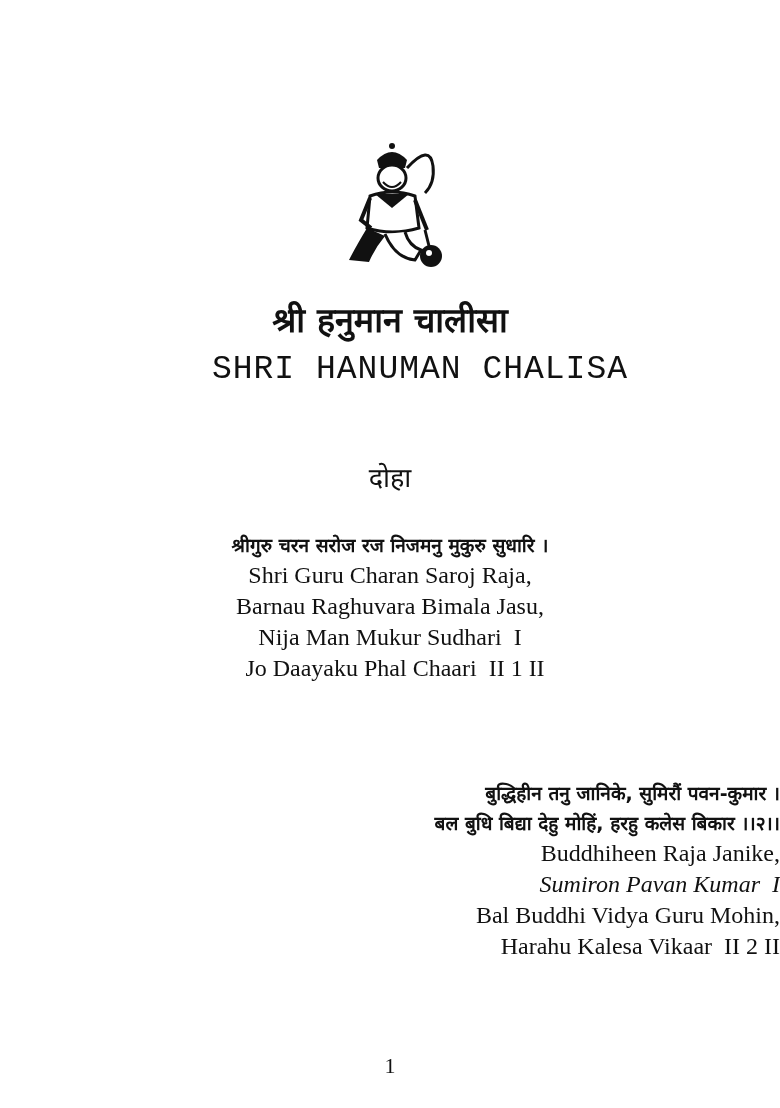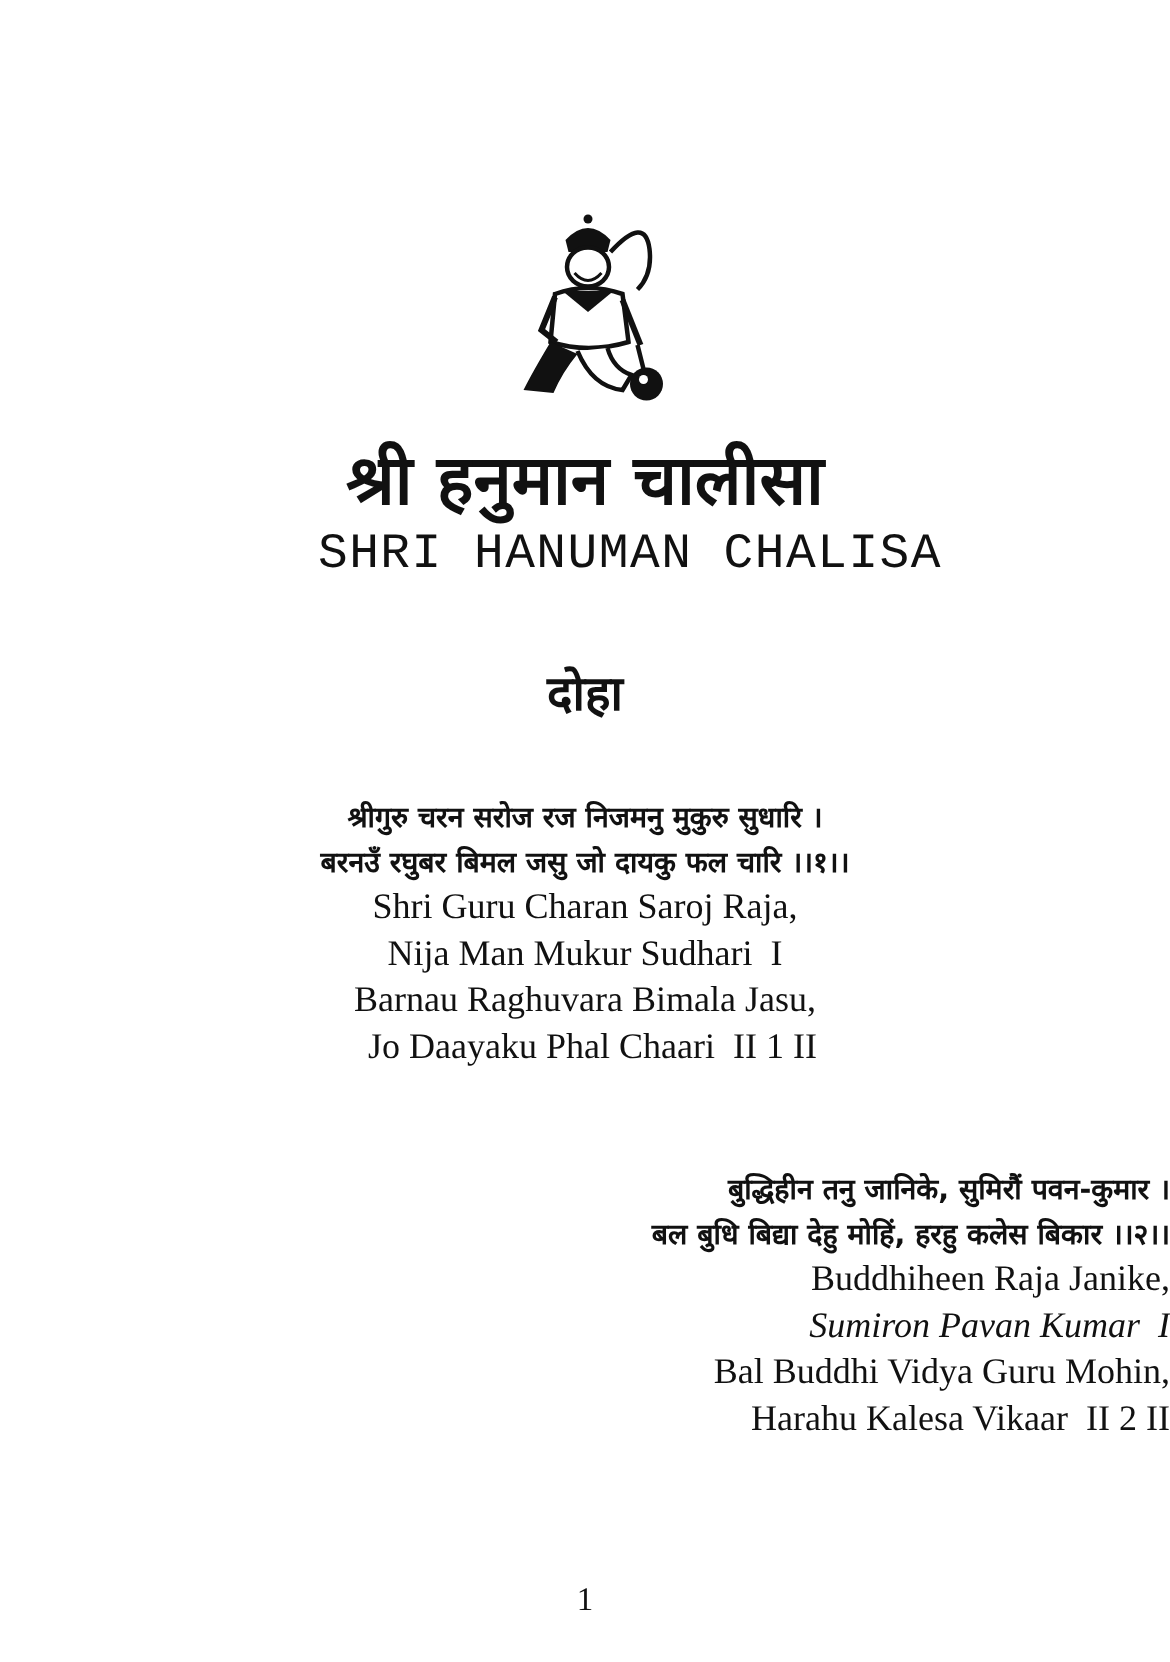--- a/index.html
+++ b/index.html
@@ -3,23 +3,23 @@
 <meta charset="utf-8">
 <style>
   html, body { margin: 0; padding: 0; }
   body {
     width: 780px; height: 1108px; background: #ffffff; color: #111111;
     position: relative; overflow: hidden;
     font-family: "DejaVu Serif", "Liberation Serif", serif;
   }
   .center { position: absolute; left: 0; width: 780px; text-align: center; }
   .illus { position: absolute; left: 335px; top: 138px; width: 115px; height: 135px; }
-  .title-hi { top: 296px; font-family: "DejaVu Sans", sans-serif; font-weight: bold; font-size: 46px; line-height: 48px; }
+  .title-hi { top: 296px; font-family: "DejaVu Sans", sans-serif; font-weight: bold; font-size: 34px; line-height: 48px; }
   .title-en { top: 350px; font-family: Liberation Mono, monospace; font-size: 33px; letter-spacing: 1px; line-height: 40px; padding-left: 30px; }
-  .heading { top: 444px; font-family: "DejaVu Sans", sans-serif; font-weight: bold; font-size: 32px; line-height: 36px; }
+  .heading { top: 460px; font-family: "DejaVu Sans", sans-serif; font-weight: normal; font-size: 27px; line-height: 36px; }
   .dev { font-family: "DejaVu Sans", sans-serif; font-weight: bold; font-size: 19px; line-height: 30px; }
   .tr { font-family: "Liberation Serif", serif; font-size: 24px; line-height: 31px; }
   .page-num { top: 1053px; font-family: "Liberation Serif", serif; font-size: 22px; }
 </style>
 </head>
 <body>
 
 <div>
 
   <svg class="illus" viewBox="0 0 115 135">
@@ -46,24 +46,23 @@
     <line x1="90" y1="92" x2="94" y2="108" stroke="#111" stroke-width="3"></line>
   </svg>
 
   <div class="center title-hi">श्री हनुमान चालीसा</div>
   <div class="center title-en">SHRI HANUMAN CHALISA</div>
 
   <div class="center heading">दोहा</div>
 
   <div class="center" style="top:530px;">
     <div class="dev">श्रीगुरु चरन सरोज रज निजमनु मुकुरु सुधारि ।</div>
-    <div class="dev">बरनउँ रघुबर बिमल जसु जो दायकु फल चारि ।।१।।</div>
     <div class="tr">Shri Guru Charan Saroj Raja,</div>
+    <div class="tr">Barnau Raghuvara Bimala Jasu,</div>
     <div class="tr" style="white-space:pre;">Nija Man Mukur Sudhari  I</div>
-    <div class="tr">Barnau Raghuvara Bimala Jasu,</div>
     <div class="tr" style="white-space:pre;padding-left:10px;">Jo Daayaku Phal Chaari  II 1 II</div>
   </div>
 
   <div class="center" style="top:778px;text-align:right;">
     <div class="dev">बुद्धिहीन तनु जानिके, सुमिरौं पवन-कुमार ।</div>
     <div class="dev">बल बुधि बिद्या देहु मोहिं, हरहु कलेस बिकार ।।२।।</div>
     <div class="tr">Buddhiheen Raja Janike,</div>
     <div class="tr" style="white-space:pre;font-style:italic;">Sumiron Pavan Kumar  I</div>
     <div class="tr">Bal Buddhi Vidya Guru Mohin,</div>
     <div class="tr" style="white-space:pre;">Harahu Kalesa Vikaar  II 2 II</div>

